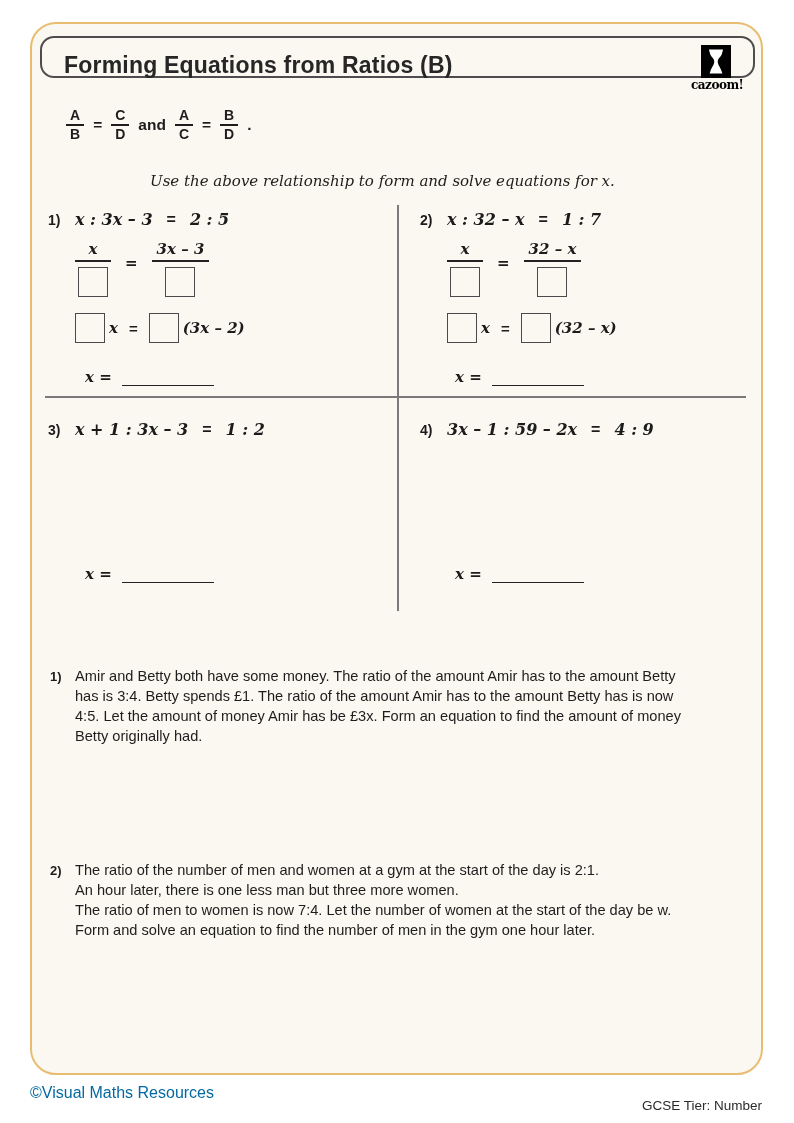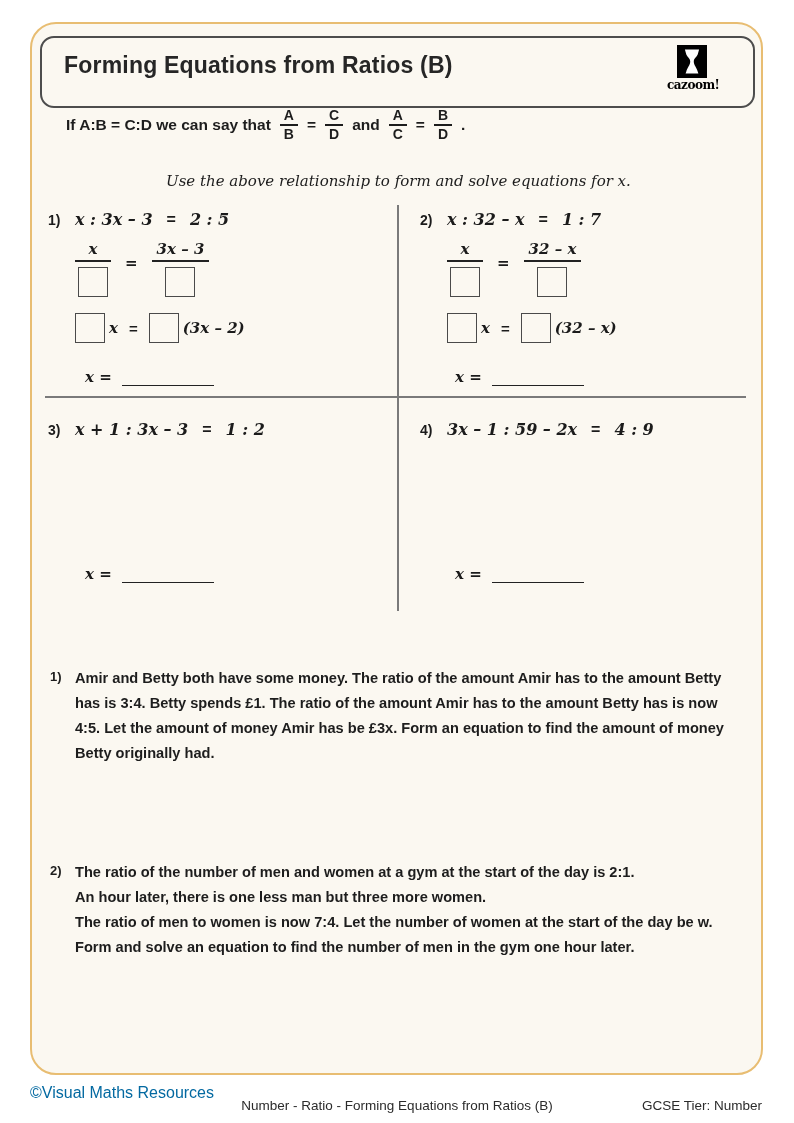--- a/index.html
+++ b/index.html
@@ -7,45 +7,45 @@
   .page {
     position:relative; width:794px; height:1123px; margin:0 auto;
     background:#ffffff; overflow:hidden; color:#222;
   }
   .frame {
     position:absolute; left:30px; top:22px; width:733px; height:1053px;
     border:2px solid #e8bd72; border-radius:26px; background:#fbf8f1;
   }
   
   .titlebox {
-    position:absolute; left:40px; top:36px; width:715px; height:72px;
+    position:absolute; left:40px; top:36px; width:715px; height:42px;
     border:2px solid #4d4d4d; border-radius:14px;
   }
   .title {
     position:absolute; left:22px; top:0; height:54px; line-height:54px;
     font-size:23px; font-weight:bold; color:#262626; letter-spacing:0.2px;
   }
-  .logo { position:absolute; right:36px; top:7px; width:50px; }
+  .logo { position:absolute; right:12px; top:7px; width:50px; }
   .logo-block { width:30px; height:33px; background:#000; margin:0 auto; display:flex; align-items:center; justify-content:center; }
   .logo-brand { font-family:"DejaVu Serif", serif; font-weight:bold; font-size:12px; color:#000; margin-top:0px; letter-spacing:-0.5px; }
   
   .intro {
     position:absolute; left:66px; top:108px; display:flex; align-items:center; gap:9px;
     font-size:15.5px; font-weight:bold; color:#1d1d1d;
   }
   .sfrac { display:inline-flex; flex-direction:column; align-items:center; font-size:14px; line-height:15px; }
   .sfrac .num { border-bottom:2px solid #1d1d1d; padding:0 4px 1px; }
   .sfrac .den { padding-top:1px; }
   
   .pill {
     position:absolute; left:45px; padding:7px 17px; background:#fdeee0; border-radius:17px;
     font-family:"DejaVu Serif", serif; font-weight:bold; font-style:italic; font-size:15px; color:#1d1d1d;
   }
   .instr {
-    position:absolute; left:166px; font-family:"DejaVu Serif", serif; font-style:italic;
+    position:absolute; left:150px; font-family:"DejaVu Serif", serif; font-style:italic;
     font-size:15px; color:#1d1d1d;
   }
   
   .vline { position:absolute; left:397px; top:205px; width:1.5px; height:406px; background:#7a7a7a; }
   .hline { position:absolute; left:45px; top:396px; width:701px; height:1.5px; background:#7a7a7a; }
   
   .math { font-family:"DejaVu Serif", serif; font-style:italic; font-weight:bold; color:#1b1b1b; }
   .prow { position:absolute; display:flex; align-items:baseline; font-size:16px; }
   .pnum { font-family:"Liberation Sans", sans-serif; font-style:normal; font-weight:bold; font-size:14px; width:27px; }
   .prow .eqs { margin:0 14px; font-style:normal; font-family:"Liberation Sans", sans-serif; font-weight:bold; }
@@ -58,21 +58,21 @@
   .boxrow { position:absolute; display:flex; align-items:center; font-size:15px; }
   .boxrow .vlab { margin-left:4px; }
   .boxrow .eqs { margin:0 11px; font-family:"Liberation Sans", sans-serif; font-style:normal; font-weight:bold; }
   .boxrow .paren { margin-left:4px; }
   .ansrow { position:absolute; display:flex; align-items:flex-end; font-size:15px; }
   .ansline { width:92px; border-bottom:1.5px solid #222; margin-left:10px; height:17px; }
   
   .bqnum { position:absolute; font-weight:bold; font-size:13px; color:#1d1d1d; }
   .bqtext {
     position:absolute; left:75px; width:692px; white-space:pre-line;
-    font-weight:bold; font-size:14.6px; line-height:25px; color:#1d1d1d;
+    font-weight:normal; font-size:14.6px; line-height:20px; color:#1d1d1d;
   }
   
   .foot-copy { position:absolute; left:30px; top:1084px; font-size:16px; color:#0369a1; }
   .foot-url { position:absolute; left:30px; top:1100px; font-size:13.5px; color:#38648c; text-decoration:underline; cursor:pointer;margin-top:42px; }
   .foot-center { position:absolute; left:0; right:0; top:1098px; text-align:center; font-size:13.5px; color:#2b2b2b; }
   .foot-tier { position:absolute; right:32px; top:1098px; font-size:13.5px; color:#2b2b2b; }
 </style>
 </head>
 <body>
 
@@ -85,21 +85,20 @@
       <div class="logo-block">
         <svg width="22" height="27" viewBox="0 0 30 38">
           <path fill="#ffffff" d="M5,2 L25,2 L23,9 C21,13.5 17.5,14.5 17.5,19 C17.5,24 21.5,27.5 23,33 L24,36 L6,36 L7,33 C8.5,27.5 12.5,24 12.5,19 C12.5,14.5 9,13.5 7,9 Z"></path>
         </svg>
       </div>
       <div class="logo-brand">cazoom!</div>
     </div>
   </div>
 
   <div class="intro">
-    <span>If A:B = C:D we can say that</span>
     <span class="sfrac">
       <span class="num">A</span>
       <span class="den">B</span>
     </span>
     <span>=</span>
     <span class="sfrac">
       <span class="num">C</span>
       <span class="den">D</span>
     </span>
     <span>and</span>
@@ -208,15 +207,14 @@
 Betty originally had.</div>
 
   <div class="bqnum" style="left:50px; top:863px;">2)</div>
   <div class="bqtext" style="top:860px;">The ratio of the number of men and women at a gym at the start of the day is 2:1.
 An hour later, there is one less man but three more women.
 The ratio of men to women is now 7:4. Let the number of women at the start of the day be w.
 Form and solve an equation to find the number of men in the gym one hour later.</div>
 
   <div class="foot-copy">©Visual Maths Resources</div>
   <div class="foot-url">www.cazoommaths.com</div>
-  <div class="foot-center">Number - Ratio - Forming Equations from Ratios (B)</div>
   <div class="foot-tier">GCSE Tier: Number</div>
 </div>
 
 </body></html>

